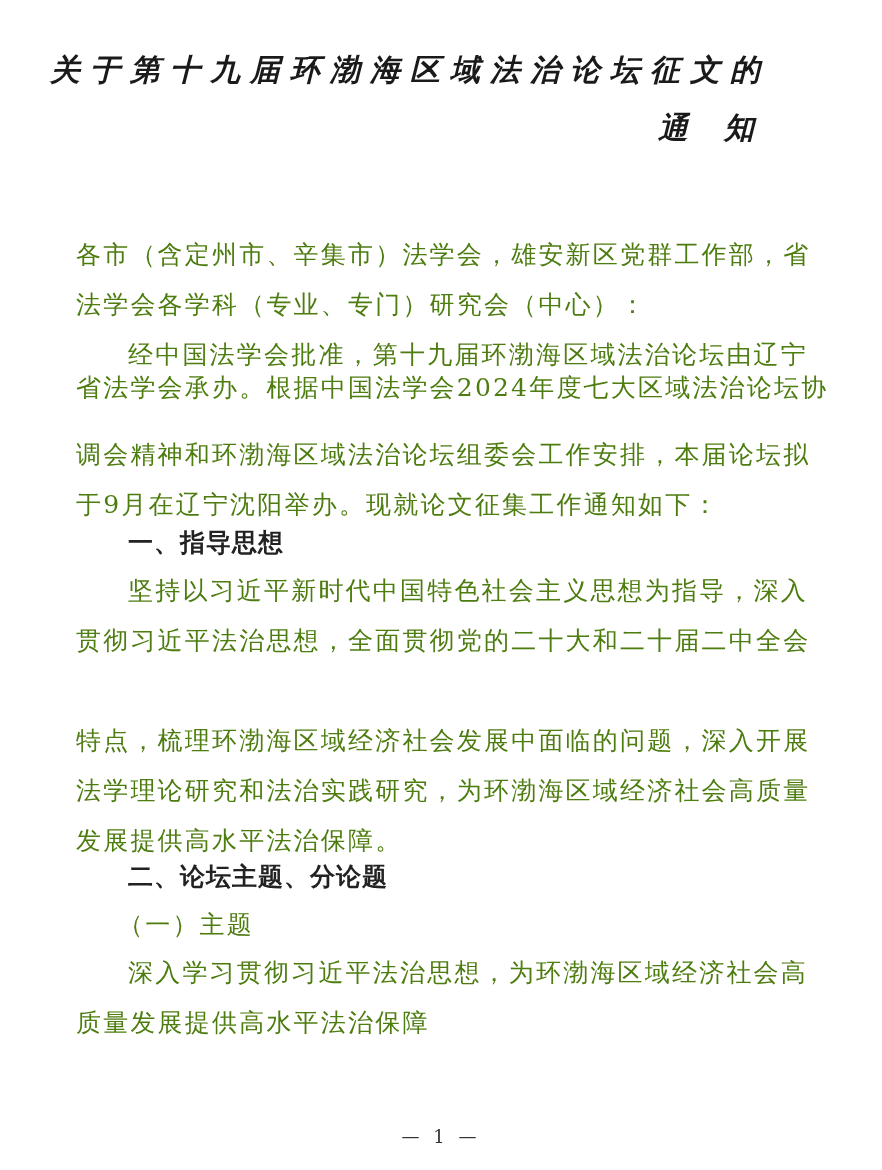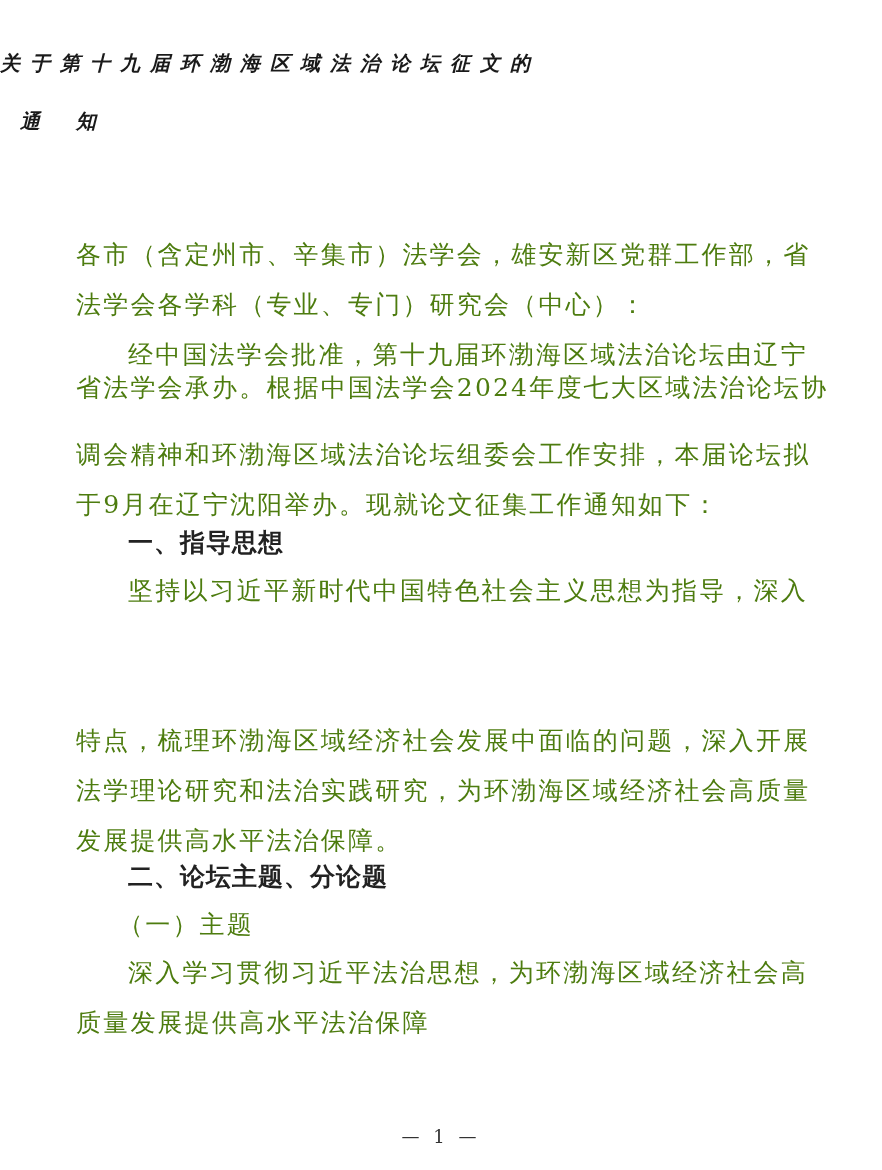--- a/index.html
+++ b/index.html
@@ -1,21 +1,21 @@
 <!DOCTYPE html>
 <html><head>
 <meta charset="utf-8">
 <style>
   html, body { margin: 0; padding: 0; background: #ffffff; }
   body { width: 882px; height: 1170px; position: relative; overflow: hidden;
          font-family: "DejaVu Serif", "Liberation Serif", serif; color: #2a2a2a; }
   .page { position: absolute; left: 0; top: 0; width: 882px; height: 1170px; }
-  .title { position: absolute; left: 0; width: 770px; text-align: left;
+  .title { position: absolute; left: 0; width: 770px; text-align: right;
            font-family: "DejaVu Serif", serif; font-style: italic; font-weight: bold;
-           font-size: 20px; color: #1a1a1a; letter-spacing: 10px; }
+           font-size: 30px; color: #1a1a1a; letter-spacing: 10px; }
   .title.l1 { top: 50px; }
   .title.l2 { top: 108px; letter-spacing: 36px; padding-left: 20px; }
   .line { position: absolute; left: 76px; width: 760px; font-size: 25px; line-height: 30px;
           white-space: nowrap; letter-spacing: 2.2px; color: #4d7c0f; }
   .indent { left: 128px; }
   .heading { font-family: "DejaVu Sans", sans-serif; font-weight: bold; color: #222; letter-spacing: 1px; }
   .sub { font-family: "DejaVu Serif", serif; }
   .pageno { position: absolute; top: 1126px; left: 0; width: 882px; text-align: center;
             font-size: 18px; color: #333; letter-spacing: 4px; }
 </style>
@@ -29,20 +29,21 @@
   <div class="line" style="top:240px">各市（含定州市、辛集市）法学会，雄安新区党群工作部，省</div>
   <div class="line" style="top:290px">法学会各学科（专业、专门）研究会（中心）：</div>
 
   <div class="line indent" style="top:340px">经中国法学会批准，第十九届环渤海区域法治论坛由辽宁</div>
   <div class="line" style="top:373px">省法学会承办。根据中国法学会2024年度七大区域法治论坛协</div>
   <div class="line" style="top:440px">调会精神和环渤海区域法治论坛组委会工作安排，本届论坛拟</div>
   <div class="line" style="top:490px">于9月在辽宁沈阳举办。现就论文征集工作通知如下：</div>
 
   <div class="line indent heading" style="top:528px">一、指导思想</div>
   <div class="line indent" style="top:576px">坚持以习近平新时代中国特色社会主义思想为指导，深入</div>
+  <div class="line" style="top:626px">贯彻习近平法治思想，全面贯彻党的二十大和二十届二中全会</div>
   <div class="line" style="top:726px">特点，梳理环渤海区域经济社会发展中面临的问题，深入开展</div>
   <div class="line" style="top:776px">法学理论研究和法治实践研究，为环渤海区域经济社会高质量</div>
   <div class="line" style="top:826px">发展提供高水平法治保障。</div>
 
   <div class="line indent heading" style="top:862px">二、论坛主题、分论题</div>
   <div class="line sub" style="top:910px; left:118px">（一）主题</div>
   <div class="line indent" style="top:958px">深入学习贯彻习近平法治思想，为环渤海区域经济社会高</div>
   <div class="line" style="top:1008px">质量发展提供高水平法治保障</div>
 
   <div class="pageno">— 1 —</div>

